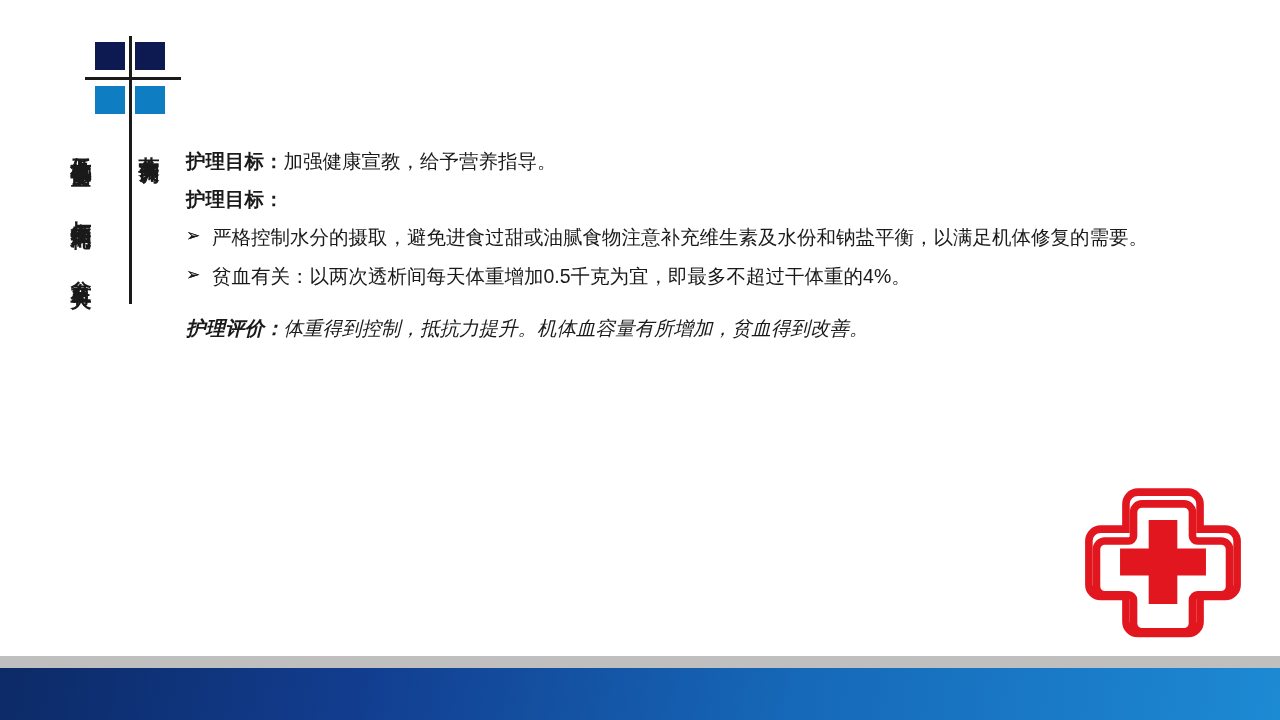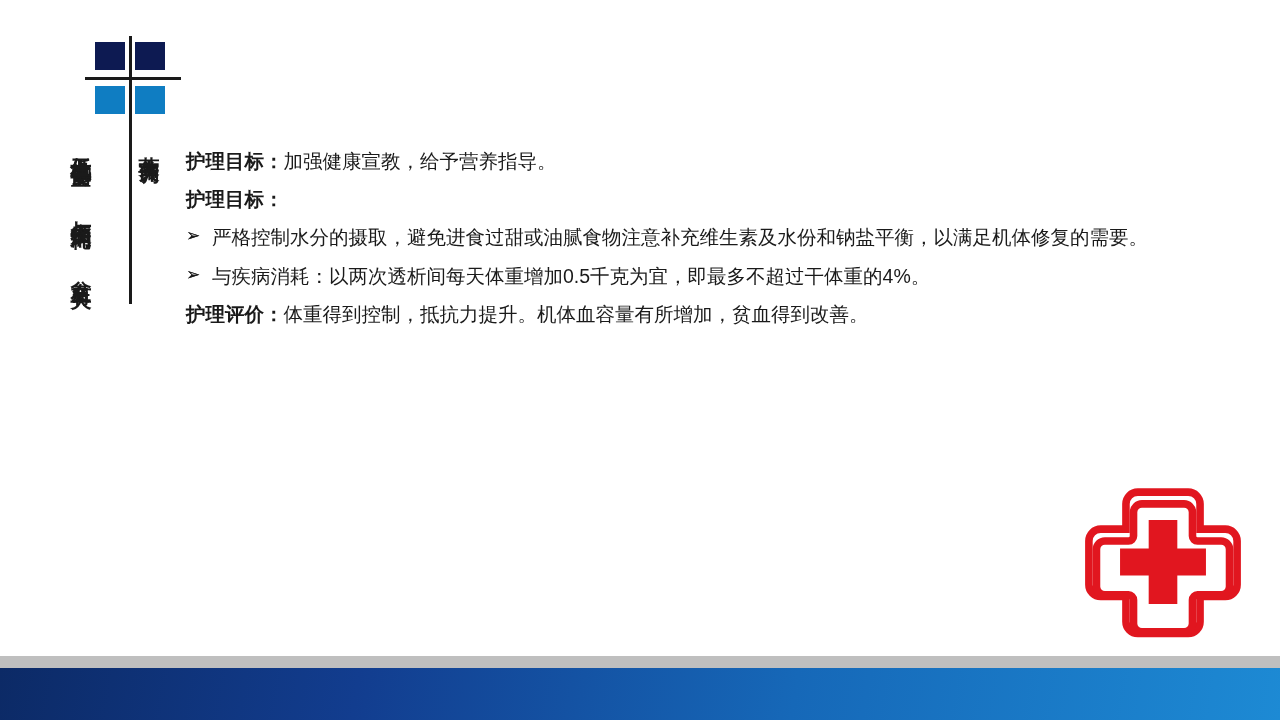--- a/index.html
+++ b/index.html
@@ -118,21 +118,22 @@
     line-height: 1.72;
   }
   .bullet-item .arrow {
     position: absolute;
     left: 0;
     top: 0;
     font-size: 17px;
     color: #1a1a1a;
   }
   .eval-line {
-    margin-top: 6px;
+    margin-top: 20px;
+    font-style: italic;
   }
 
   
   .emblem {
     position: absolute;
     right: 32px;
     bottom: 78px;
     width: 170px;
     height: 160px;
   }
@@ -189,21 +190,21 @@
       </li>
       <li class="bullet-item">
         <span class="arrow">➢</span>
         <span>严格控制水分的摄取，避免进食过甜或油腻食物注意补充维生素及水份和钠盐平衡，以满足机体修复的需要。</span>
       </li>
       <li class="bullet-item">
         <span class="arrow">➢</span>
       </li>
       <li class="bullet-item">
         <span class="arrow">➢</span>
-        <span>与疾病消耗：以两次透析间每天体重增加0.5千克为宜，即最多不超过干体重的4%。</span>
+        <span>贫血有关：以两次透析间每天体重增加0.5千克为宜，即最多不超过干体重的4%。</span>
       </li>
     </ul>
 
     <p class="line eval-line">
       <span class="lbl">护理评价：</span><span>体重得到控制，抵抗力提升。机体血容量有所增加，贫血得到改善。</span>
     </p>
   </div>
 
   <div class="emblem">
     <svg viewBox="0 0 200 190" width="170" height="160" aria-hidden="true">

